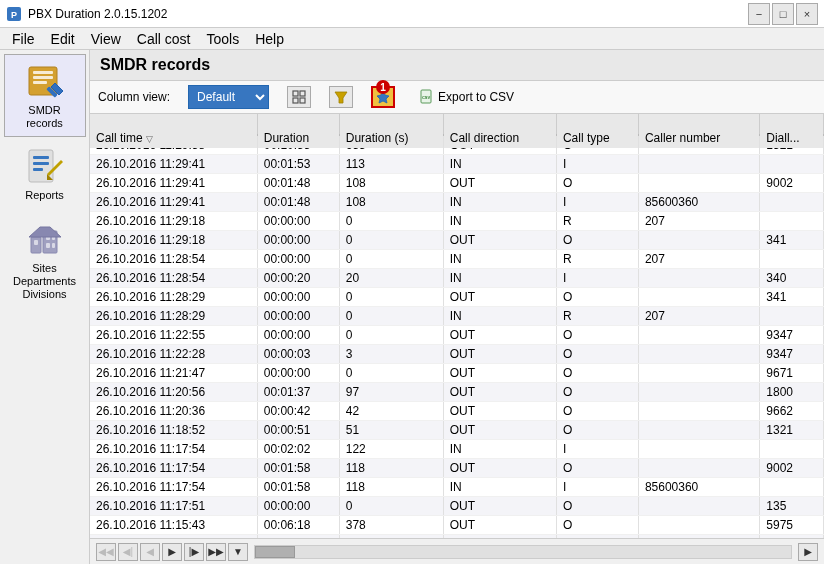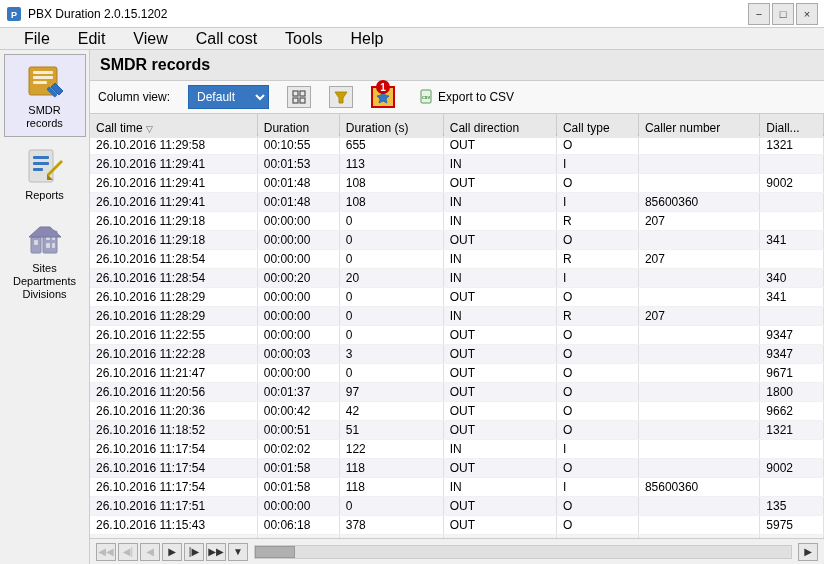--- a/index.html
+++ b/index.html
@@ -60,22 +60,21 @@
       background: #f0f0f0;
       display: flex;
       align-items: center;
       padding: 2px 4px;
       height: 22px;
       border-bottom: 1px solid #ccc;
     }
     .menu-item {
       padding: 2px 8px;
       cursor: pointer;
-      font-size: 16px;
-      margin-left: 12px;
+      font-size: 14px;
     }
 
     
     .main-layout {
       display: flex;
       flex: 1;
       overflow: hidden;
     }
 
     
@@ -215,21 +214,21 @@
     thead th {
       padding: 3px 6px;
       text-align: left;
       border-right: 1px solid #ccc;
       border-bottom: 2px solid #bbb;
       font-weight: normal;
       white-space: nowrap;
       color: #000;
       cursor: pointer;
       position: sticky;
-      top: 4px;
+      top: 14px;
       background: #e8e8e8;
     }
     .sort-arrow { font-size: 9px; color: #666; }
     tbody tr {
       background: #fff;
     }
     tbody tr:nth-child(even) {
       background: #f4f4f8;
     }
     tbody td {

